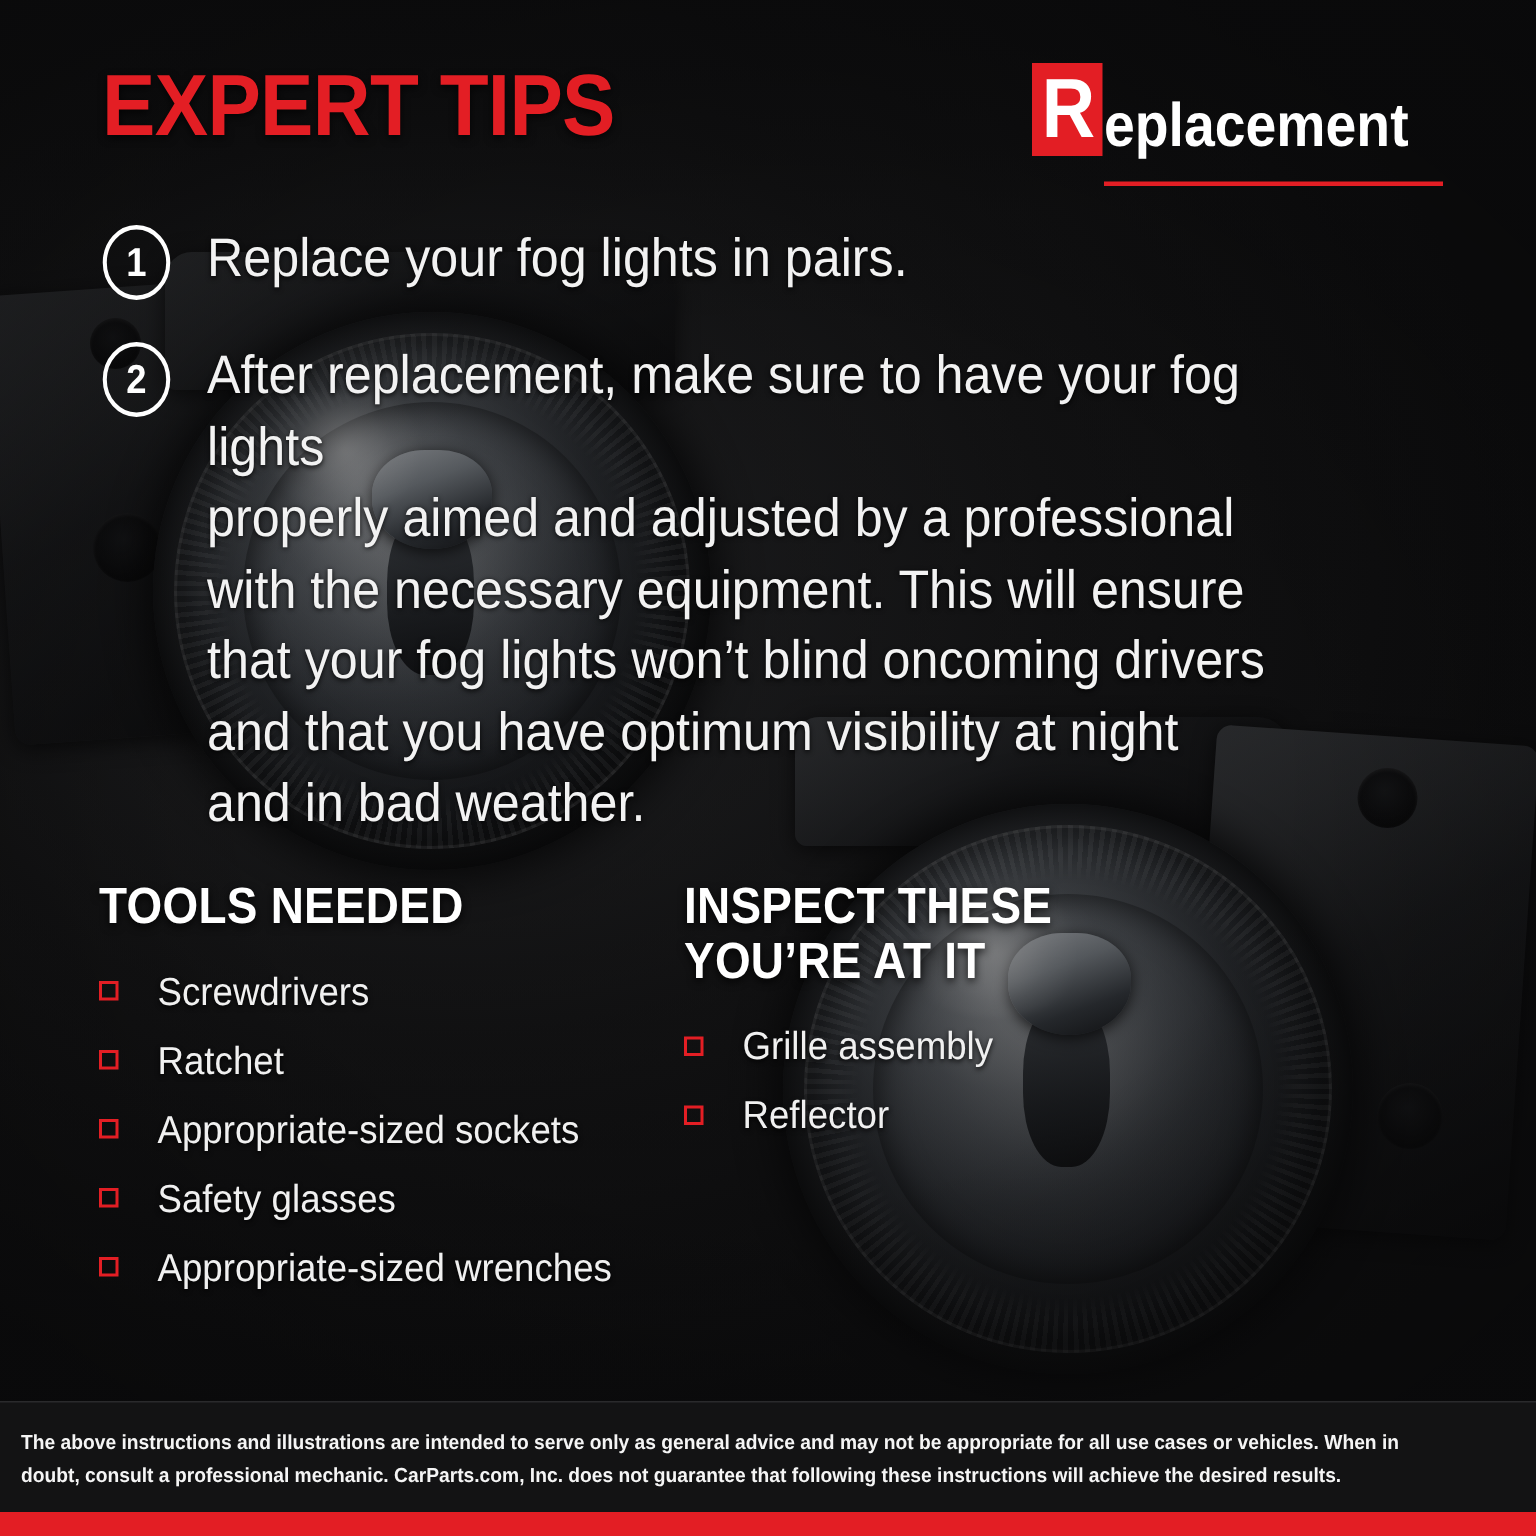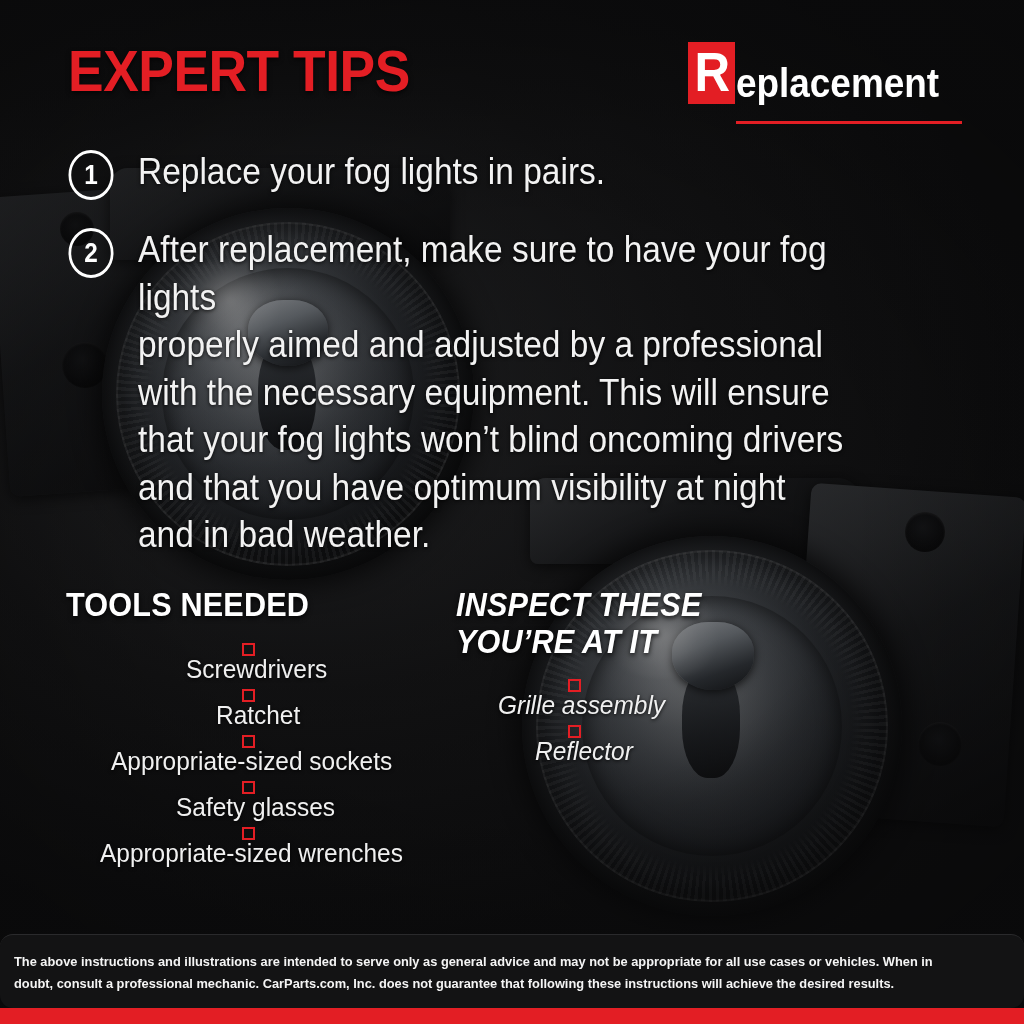--- a/index.html
+++ b/index.html
@@ -201,42 +201,41 @@
     font-weight: 400;
     transform: scaleX(.93);
     transform-origin: left top;
     text-shadow: 0 1px 4px rgba(0,0,0,.85);
     white-space: pre-line;
   }
 
   
   .cols { position: absolute; left: 66px; top: 586px; right: 40px; display: flex; }
   .col-tools { width: 390px; }
-  .col-inspect { flex: 1; font-style: italic; }
+  .col-inspect { flex: 1; }
 
   .col-head {
     color: #fff;
     font-size: 34px;
     font-weight: 700;
     line-height: 1.08;
     letter-spacing: .2px;
     transform: scaleX(.9);
     transform-origin: left top;
     text-shadow: 0 2px 6px rgba(0,0,0,.85);
     white-space: pre-line;
     margin-bottom: 20px;
   }
 
   .list { list-style: none; }
   .list li {
     display: flex;
     align-items: center;
     margin-bottom: 10px;
     height: 36px;
-    flex-direction: column;
   }
   .chk {
     flex: 0 0 auto;
     width: 13px; height: 13px;
     border: 2px solid #e31e24;
     margin-right: 26px;
   }
   .li-label {
     color: #f0f0f0;
     font-size: 26px;
@@ -252,21 +251,20 @@
   .inspect-grid .list { width: 262px; }
 
   
   .footer {
     position: absolute;
     left: 0; right: 0; bottom: 16px;
     height: 74px;
     background: #131314;
     border-top: 1px solid #2a2a2c;
     padding: 16px 14px 0 14px;
-    border-radius: 13px;
   }
   .footer p {
     color: #f5f5f5;
     font-size: 13.5px;
     font-weight: 700;
     line-height: 1.65;
     transform: scaleX(.95);
     transform-origin: left top;
   }
   .redbar {

